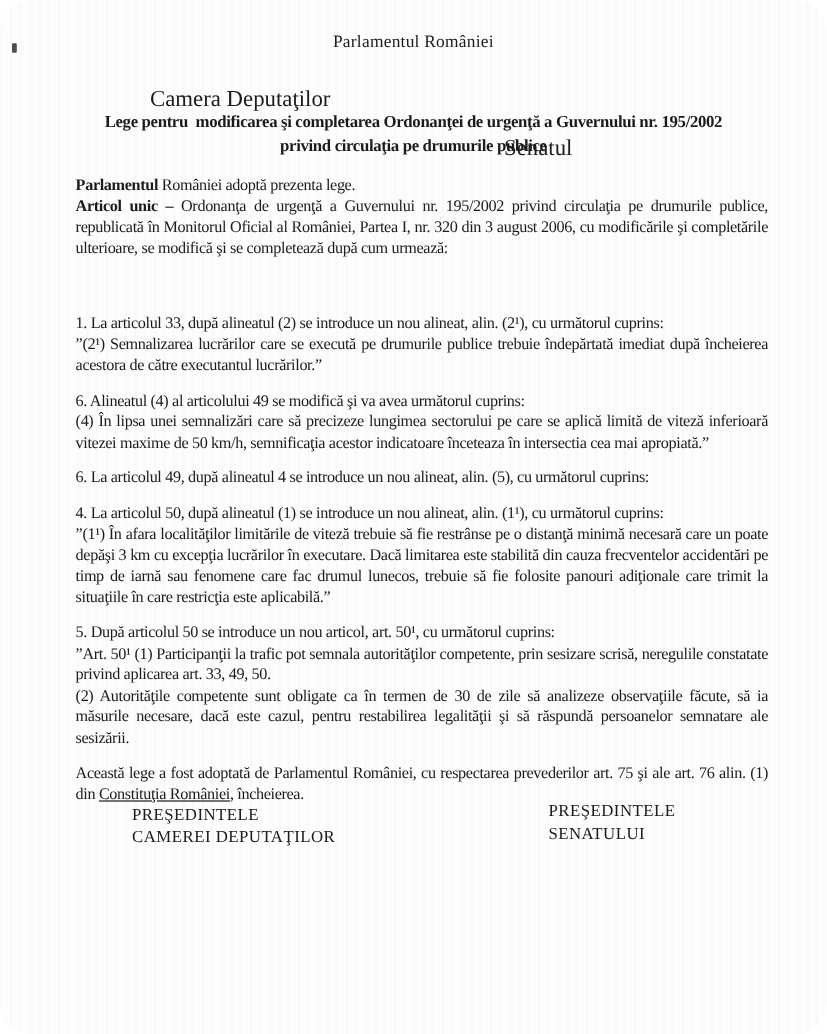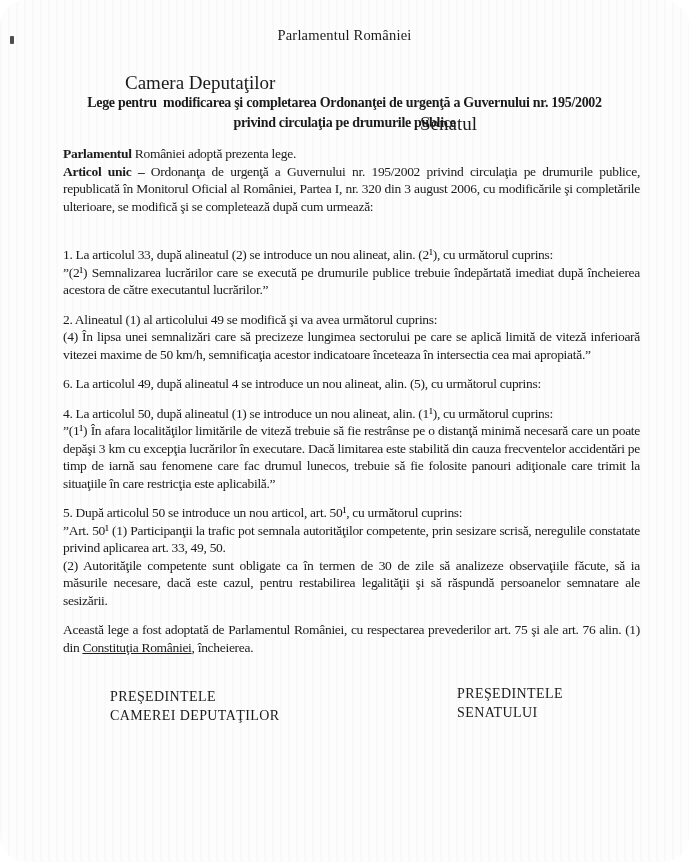--- a/index.html
+++ b/index.html
@@ -49,28 +49,27 @@
     white-space: pre-wrap;
   }
   .body-text {
     padding: 12px 49px 0 63px;
     font-size: 13.5px;
     line-height: 17.5px;
     letter-spacing: -0.3px;
     text-align: justify;
   }
   .body-text p { margin: 0; }
-  .preamble { margin-bottom: 31px; }
+  .preamble { margin-bottom: 45px; }
   .point { margin-bottom: 12px; }
   .closing { margin-top: 8px; }
   .u { text-decoration: underline; }
   .signatures {
     position: relative;
     height: 60px;
-    margin-top: 31px;
     font-size: 14px;
     line-height: 19px;
     letter-spacing: 0.4px;
     text-align: left;
   }
   .sig-left  { position: absolute; left: 47px;  top: 0; }
   .sig-right { position: absolute; left: 394px; top: -3px; }
 </style>
 </head>
 <body>
@@ -95,21 +94,21 @@
       <p><b>Parlamentul</b><span> României adoptă prezenta lege.</span></p>
       <p><b>Articol unic –</b><span> Ordonanţa de urgenţă a Guvernului nr. 195/2002 privind circulaţia pe drumurile publice, republicată în Monitorul Oficial al României, Partea I, nr. 320 din 3 august 2006, cu modificările şi completările ulterioare, se modifică şi se completează după cum urmează:</span></p>
     </div>
 
     <div class="point">
       <p>1. La articolul 33, după alineatul (2) se introduce un nou alineat, alin. (2¹), cu următorul cuprins:</p>
       <p>”(2¹) Semnalizarea lucrărilor care se execută pe drumurile publice trebuie îndepărtată imediat după încheierea acestora de către executantul lucrărilor.”</p>
     </div>
 
     <div class="point">
-      <p>2. Alineatul (1) al articolului 49 se modifică şi va avea următorul cuprins:</p>
+      <p>6. Alineatul (4) al articolului 49 se modifică şi va avea următorul cuprins:</p>
       <p>(4) În lipsa unei semnalizări care să precizeze lungimea sectorului pe care se aplică limită de viteză inferioară vitezei maxime de 50 km/h, semnificaţia acestor indicatoare înceteaza în intersectia cea mai apropiată.”</p>
     </div>
 
     <div class="point">
       <p>6. La articolul 49, după alineatul 4 se introduce un nou alineat, alin. (5), cu următorul cuprins:</p>
     </div>
 
     <div class="point">
       <p>4. La articolul 50, după alineatul (1) se introduce un nou alineat, alin. (1¹), cu următorul cuprins:</p>
       <p>”(1¹) În afara localităţilor limitările de viteză trebuie să fie restrânse pe o distanţă minimă necesară care un poate depăşi 3 km cu excepţia lucrărilor în executare. Dacă limitarea este stabilită din cauza frecventelor accidentări pe timp de iarnă sau fenomene care fac drumul lunecos, trebuie să fie folosite panouri adiţionale care trimit la situaţiile în care restricţia este aplicabilă.”</p>

